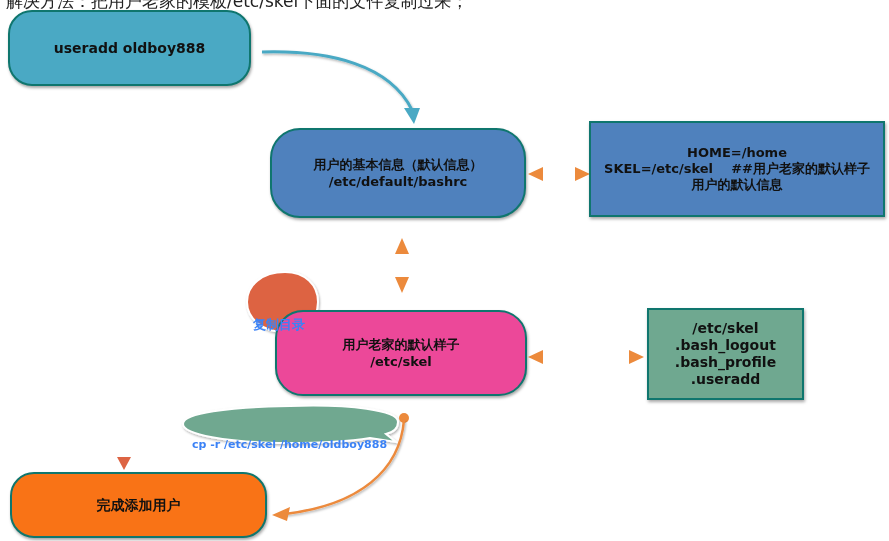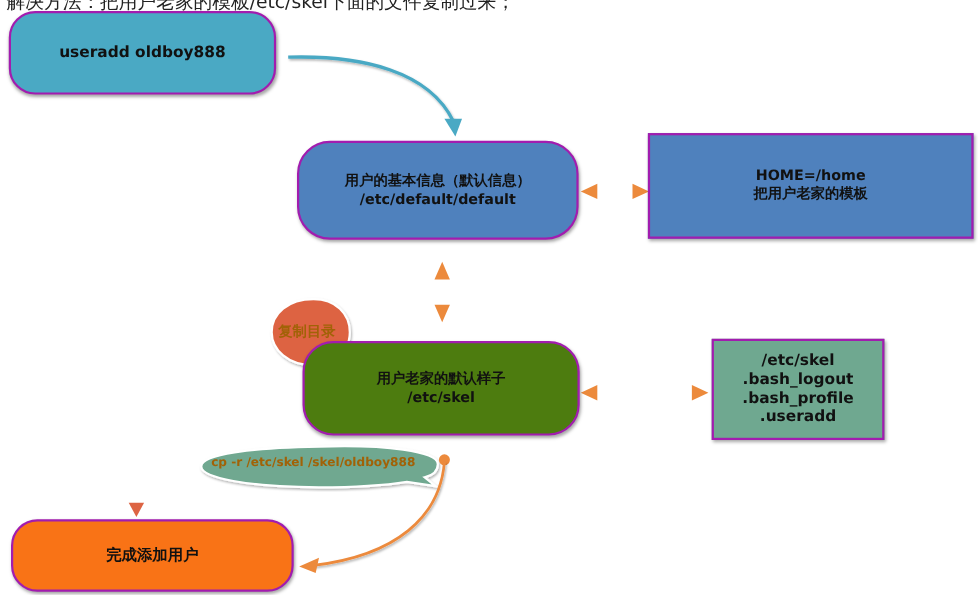--- a/index.html
+++ b/index.html
@@ -10,32 +10,32 @@
     }
     .intro {
       position: absolute; left: 6px; top: -10px;
       font-size: 17px; color: #222; white-space: nowrap;
     }
     .node {
       position: absolute; box-sizing: border-box;
       display: flex; align-items: center; justify-content: center;
       flex-direction: column; text-align: center;
       font-weight: bold; color: #111; font-size: 13px; line-height: 17px;
-      border: 2px solid #a21caf;
+      border: 2px solid #0f766e;
       box-shadow: 1px 2px 3px rgba(0,0,0,0.35);
     }
     .n-useradd { left: 8px; top: 10px; width: 243px; height: 76px; border-radius: 24px; background: #4aa9c4; font-size: 14px; }
     .n-default { left: 270px; top: 128px; width: 256px; height: 90px; border-radius: 30px; background: #4f81bd; font-size: 13px; }
     .n-defaults-info { left: 589px; top: 121px; width: 296px; height: 96px; border-radius: 0; background: #4f81bd; font-size: 13px; line-height: 16px; }
-    .n-skel { left: 275px; top: 310px; width: 252px; height: 86px; border-radius: 28px; background: #4d7c0f; }
+    .n-skel { left: 275px; top: 310px; width: 252px; height: 86px; border-radius: 28px; background: #ec4899; }
     .n-skel-files { left: 647px; top: 308px; width: 157px; height: 92px; border-radius: 0; background: #6fa890; font-size: 14px; line-height: 17px; }
     .n-done { left: 10px; top: 472px; width: 257px; height: 66px; border-radius: 24px; background: #f97316; font-size: 14px; }
     svg.connectors { position: absolute; left: 0; top: 0; }
     .callout-text {
-      position: absolute; font-weight: bold; color: #a16207; font-size: 13px; white-space: nowrap;
+      position: absolute; font-weight: bold; color: #3b82f6; font-size: 13px; white-space: nowrap; margin-top: 24px;
     }
     .c-copydir { left: 253px; top: 292px; font-size: 13px; }
     .c-cp { left: 192px; top: 414px; font-size: 11px; }
   </style>
 </head>
 <body>
 
 <div class="intro">解决方法：把用户老家的模板/etc/skel下面的文件复制过来；</div>
 
 <svg class="connectors" width="889" height="541">
@@ -71,38 +71,39 @@
   <path d="M404,420 C400,470 360,505 285,514" fill="none" stroke="#ec8a3c" stroke-width="2.5" filter="url(#sh)"></path>
   <polygon points="272,515 290,507 287,521" fill="#ec8a3c"></polygon>
 </svg>
 
 <div class="node n-useradd">
   <span>useradd oldboy888</span>
 </div>
 
 <div class="node n-default">
   <span>用户的基本信息（默认信息）</span>
-  <span>/etc/default/default</span>
+  <span>/etc/default/bashrc</span>
 </div>
 
 <div class="node n-defaults-info">
   <span>HOME=/home</span>
-  <span>把用户老家的模板</span>
+  <span style="white-space:pre">SKEL=/etc/skel    ##用户老家的默认样子</span>
+  <span>用户的默认信息</span>
 </div>
 
 <div class="node n-skel">
   <span>用户老家的默认样子</span>
   <span>/etc/skel</span>
 </div>
 
 <div class="node n-skel-files">
   <span>/etc/skel</span>
   <span>.bash_logout</span>
   <span>.bash_profile</span>
   <span>.useradd</span>
 </div>
 
 <div class="node n-done">
   <span>完成添加用户</span>
 </div>
 
 <div class="callout-text c-copydir">复制目录</div>
-<div class="callout-text c-cp">cp -r /etc/skel /skel/oldboy888</div>
+<div class="callout-text c-cp">cp -r /etc/skel /home/oldboy888</div>
 
 </body></html>

